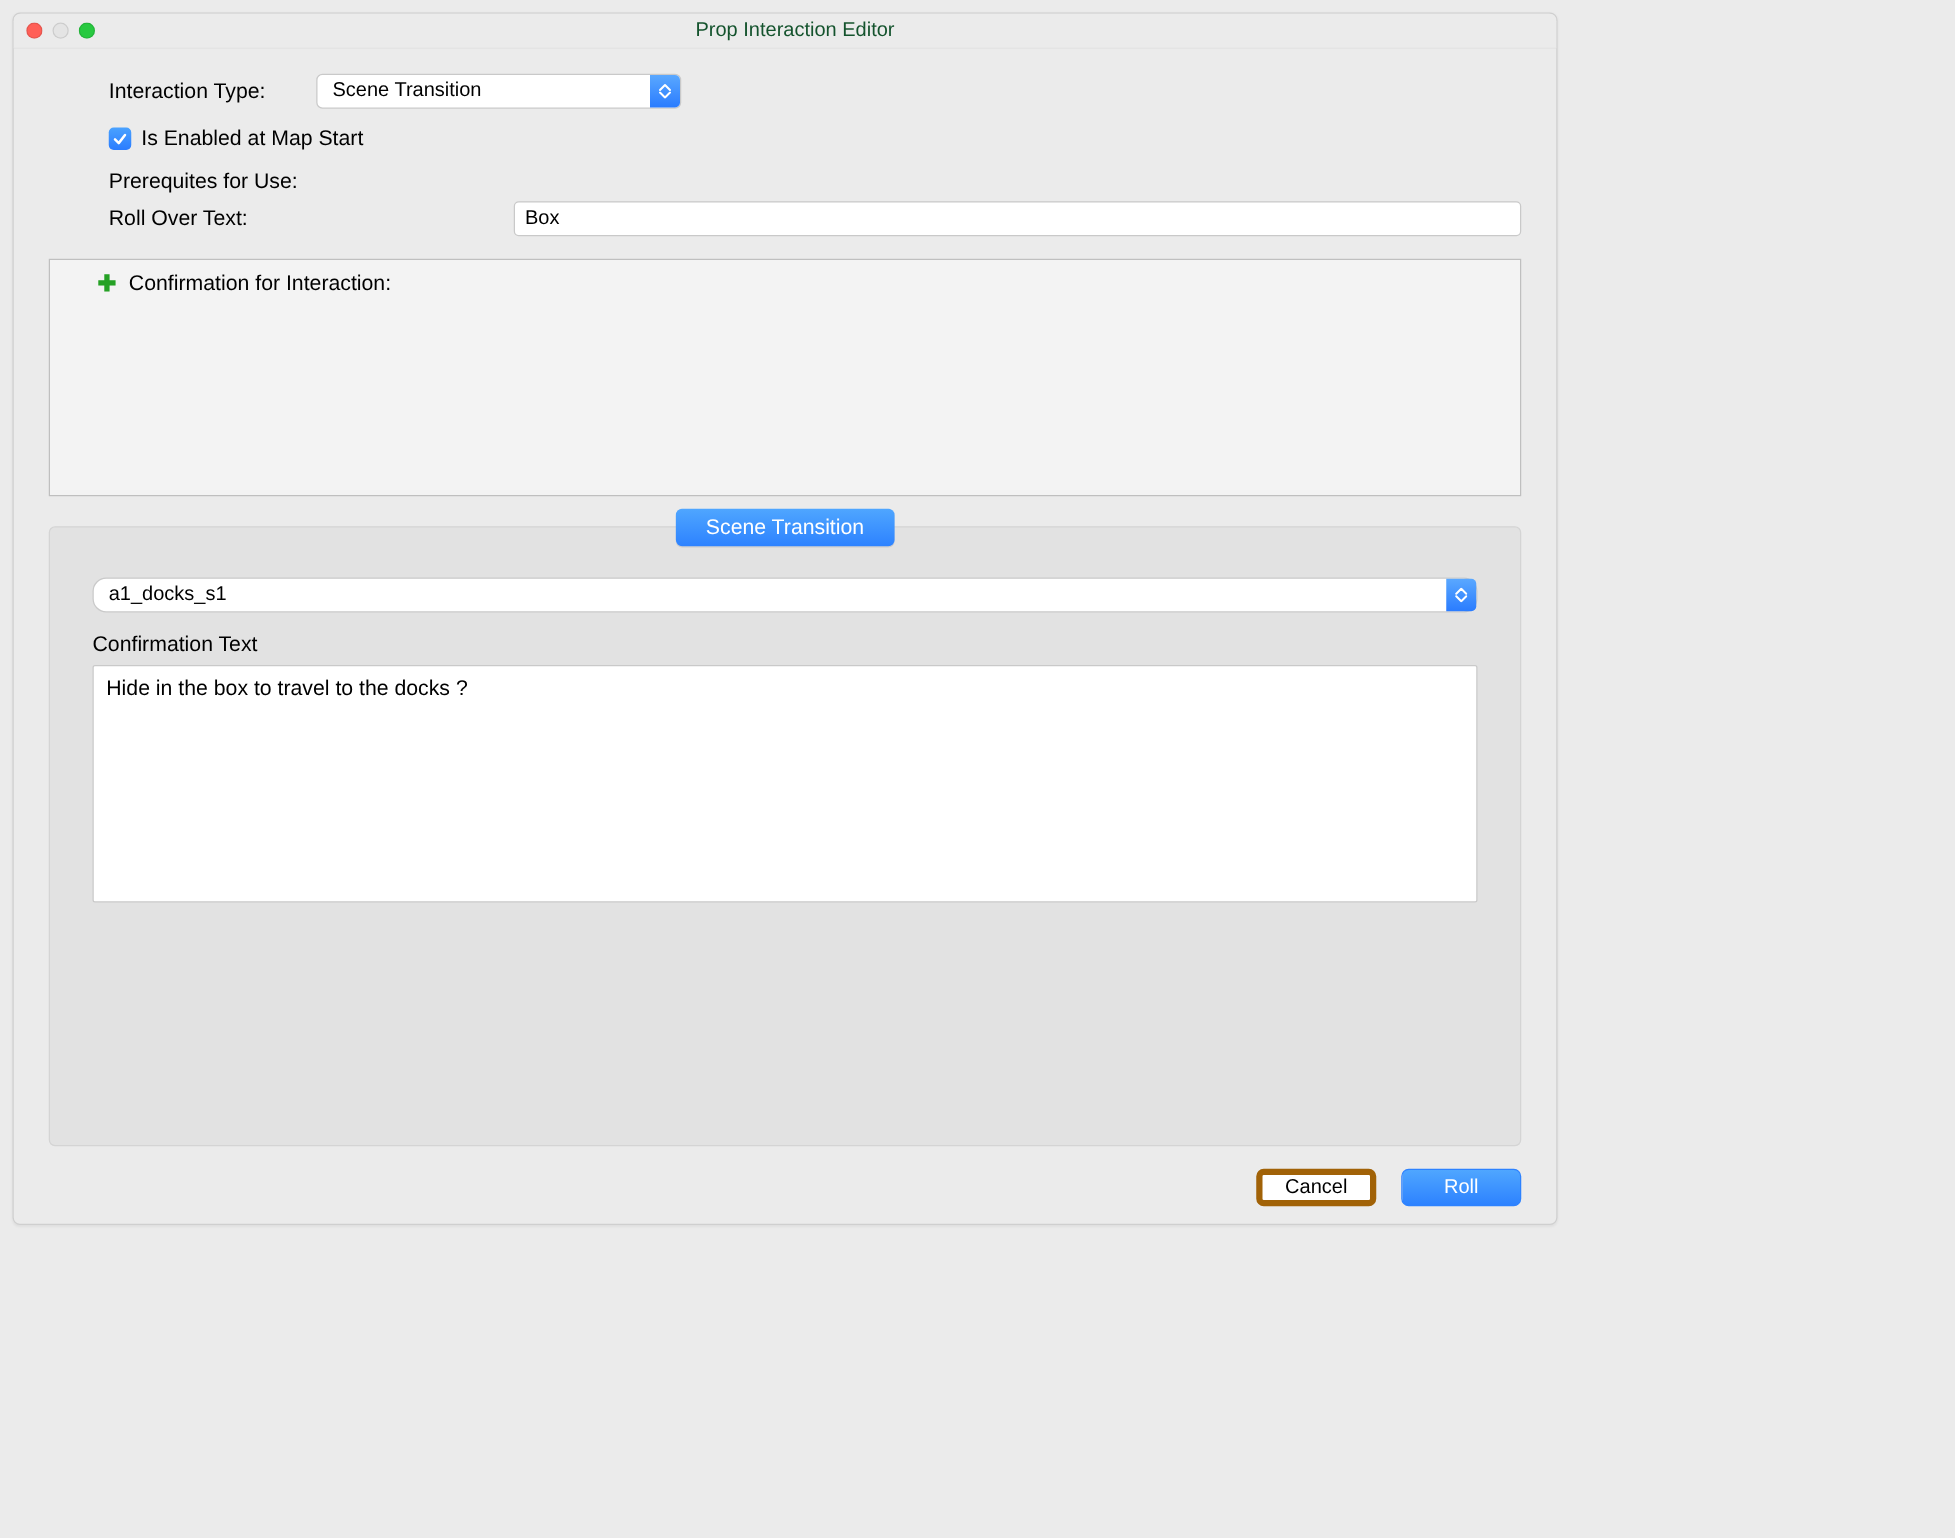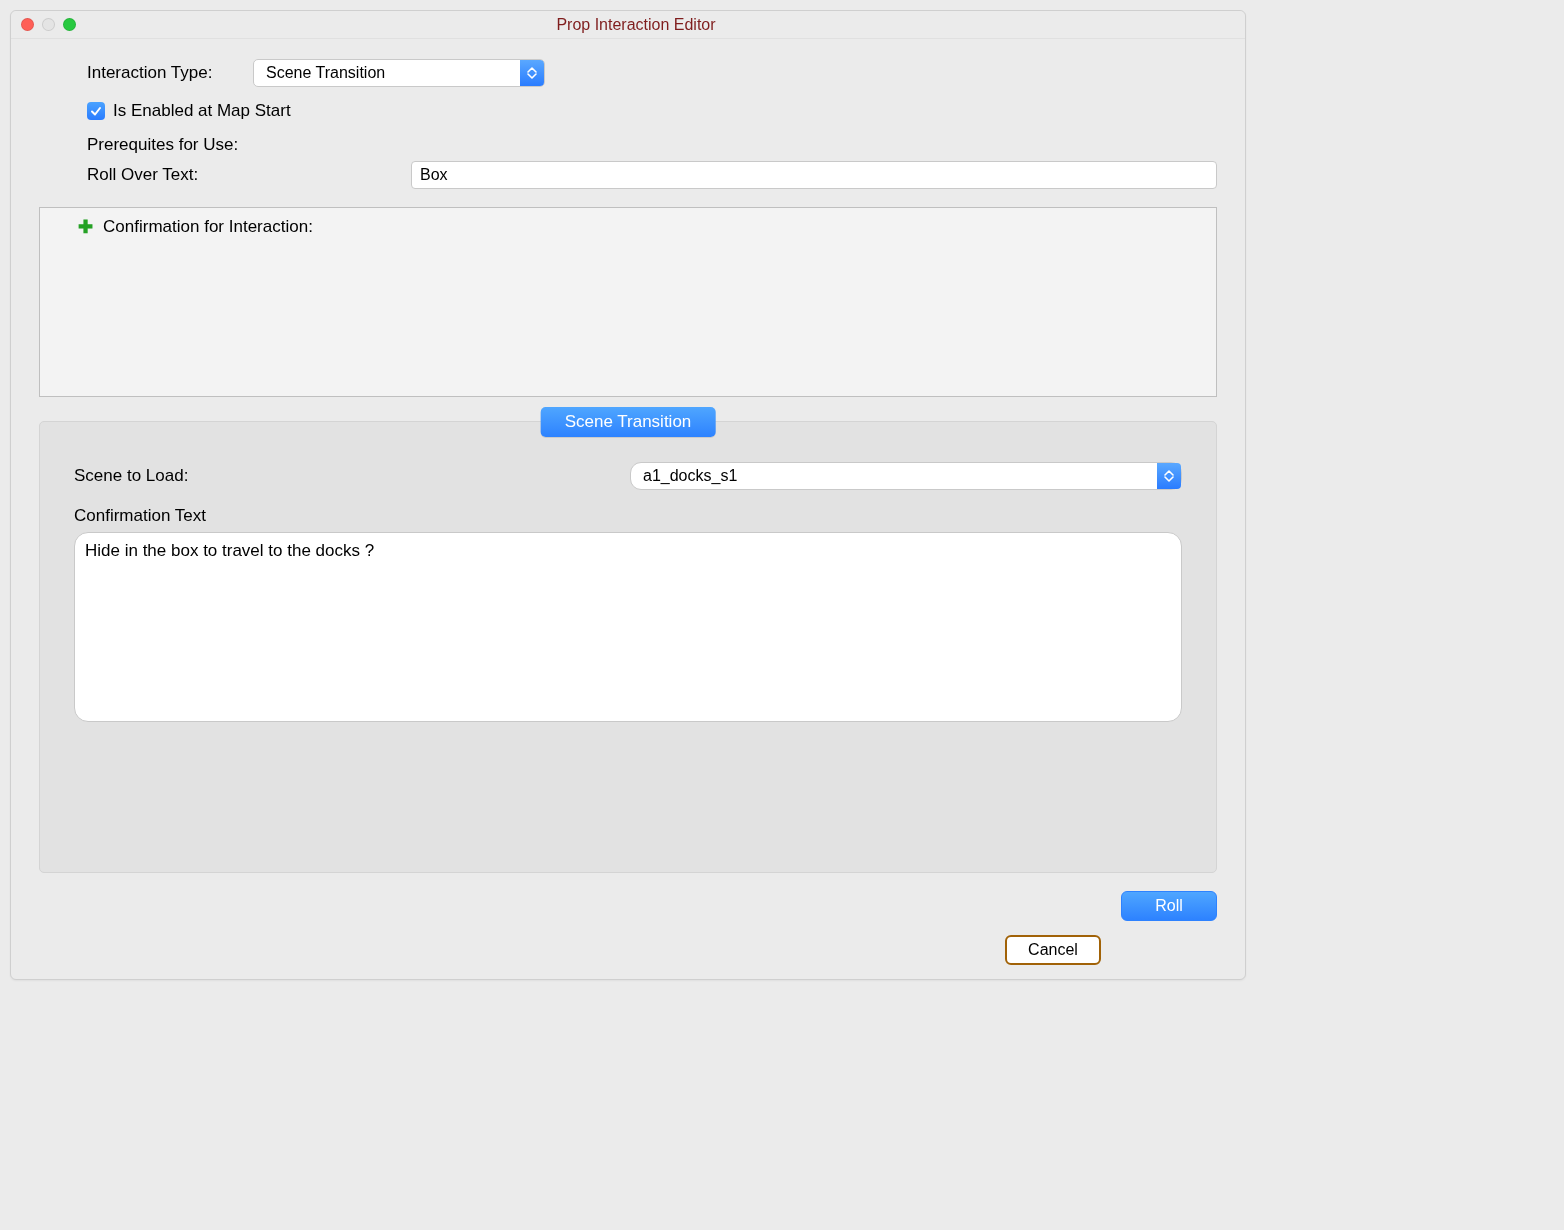--- a/index.html
+++ b/index.html
@@ -48,21 +48,21 @@
       border-radius: 50%;
     }
     .dot.red { background: #ff5f57; border: 0.5px solid rgba(0,0,0,0.1); }
     .dot.yellow { background: #e4e4e4; border: 0.5px solid rgba(0,0,0,0.1); }
     .dot.green { background: #28c940; border: 0.5px solid rgba(0,0,0,0.1); }
     .title-text {
       position: absolute;
       left: 16px; right: 0;
       text-align: center;
       font-size: 16px;
-      color: #7f1d1d;
+      color: #14532d;
       pointer-events: none;
     }
     .content {
       flex: 1;
       padding: 20px 28px 14px 28px;
       display: flex;
       flex-direction: column;
     }
     .row {
       display: flex;
@@ -216,21 +216,21 @@
       margin-bottom: 16px;
     }
     .panel-label { width: 556px; font-size: 17px; }
     .panel-select { flex: 1; border-radius: 11px; }
 
     .textarea {
       width: 100%;
       height: 190px;
       background: #fff;
       border: 1px solid #c9c9c9;
-      border-radius: 14px;
+      border-radius: 2px;
       padding: 8px 10px;
       font-size: 17px;
       font-family: inherit;
       resize: none;
       outline: none;
     }
 
     
     .footer {
       display: flex;
@@ -244,23 +244,22 @@
       border-radius: 6px;
       font-size: 16px;
       display: flex;
       align-items: center;
       justify-content: center;
       padding: 0 16px;
       cursor: default;
     }
     .btn-default {
       background: #fff;
-      border: 2px solid #a16207;
+      border: 5px solid #a16207;
       color: #000;
-      margin-top: 44px;
     }
     .btn-primary {
       background: linear-gradient(180deg,#4fa6ff,#2d82ff);
       border: 1px solid #2d82ff;
       color: #fff;
     }
   </style>
 </head>
 <body>
 
@@ -315,21 +314,20 @@
         <span>Confirmation for Interaction:</span>
       </div>
     </div>
 
     <div class="section-panel">
       <div class="section-header">
         <span>Scene Transition</span>
       </div>
 
       <div class="panel-row">
-        <span class="panel-label">Scene to Load:</span>
         <div class="mac-select panel-select">
           <span>a1_docks_s1</span>
           <span class="select-cap">
             <svg viewBox="0 0 10 6">
                 <path d="M1 5L5 1L9 5" stroke="#fff" stroke-width="1.6" fill="none" stroke-linecap="round" stroke-linejoin="round"></path>
               </svg>
             <svg viewBox="0 0 10 6">
                 <path d="M1 1L5 5L9 1" stroke="#fff" stroke-width="1.6" fill="none" stroke-linecap="round" stroke-linejoin="round"></path>
               </svg>
           </span>

